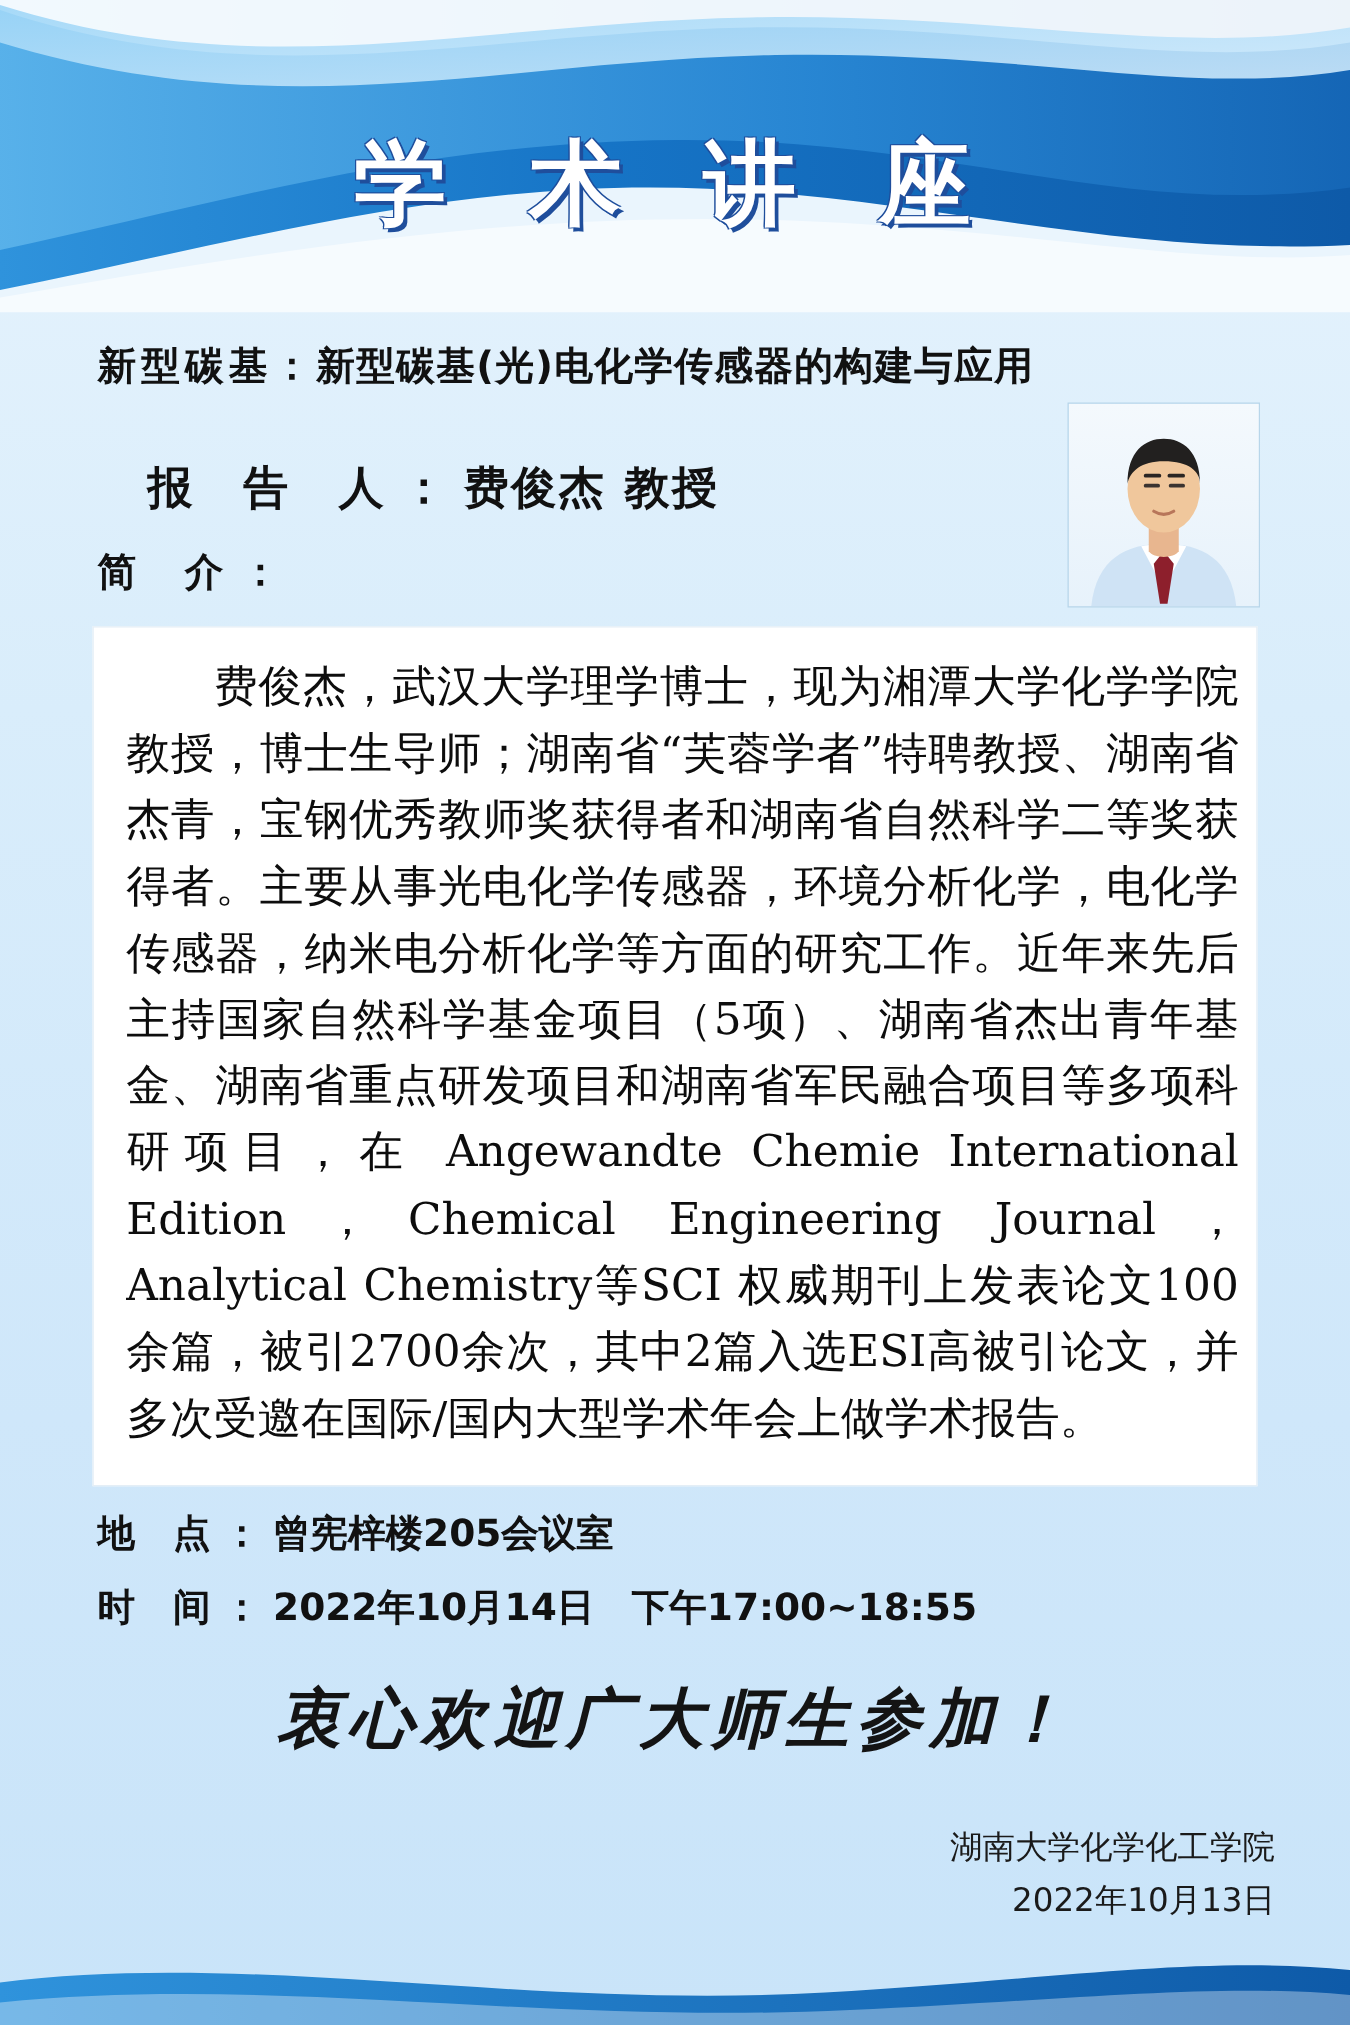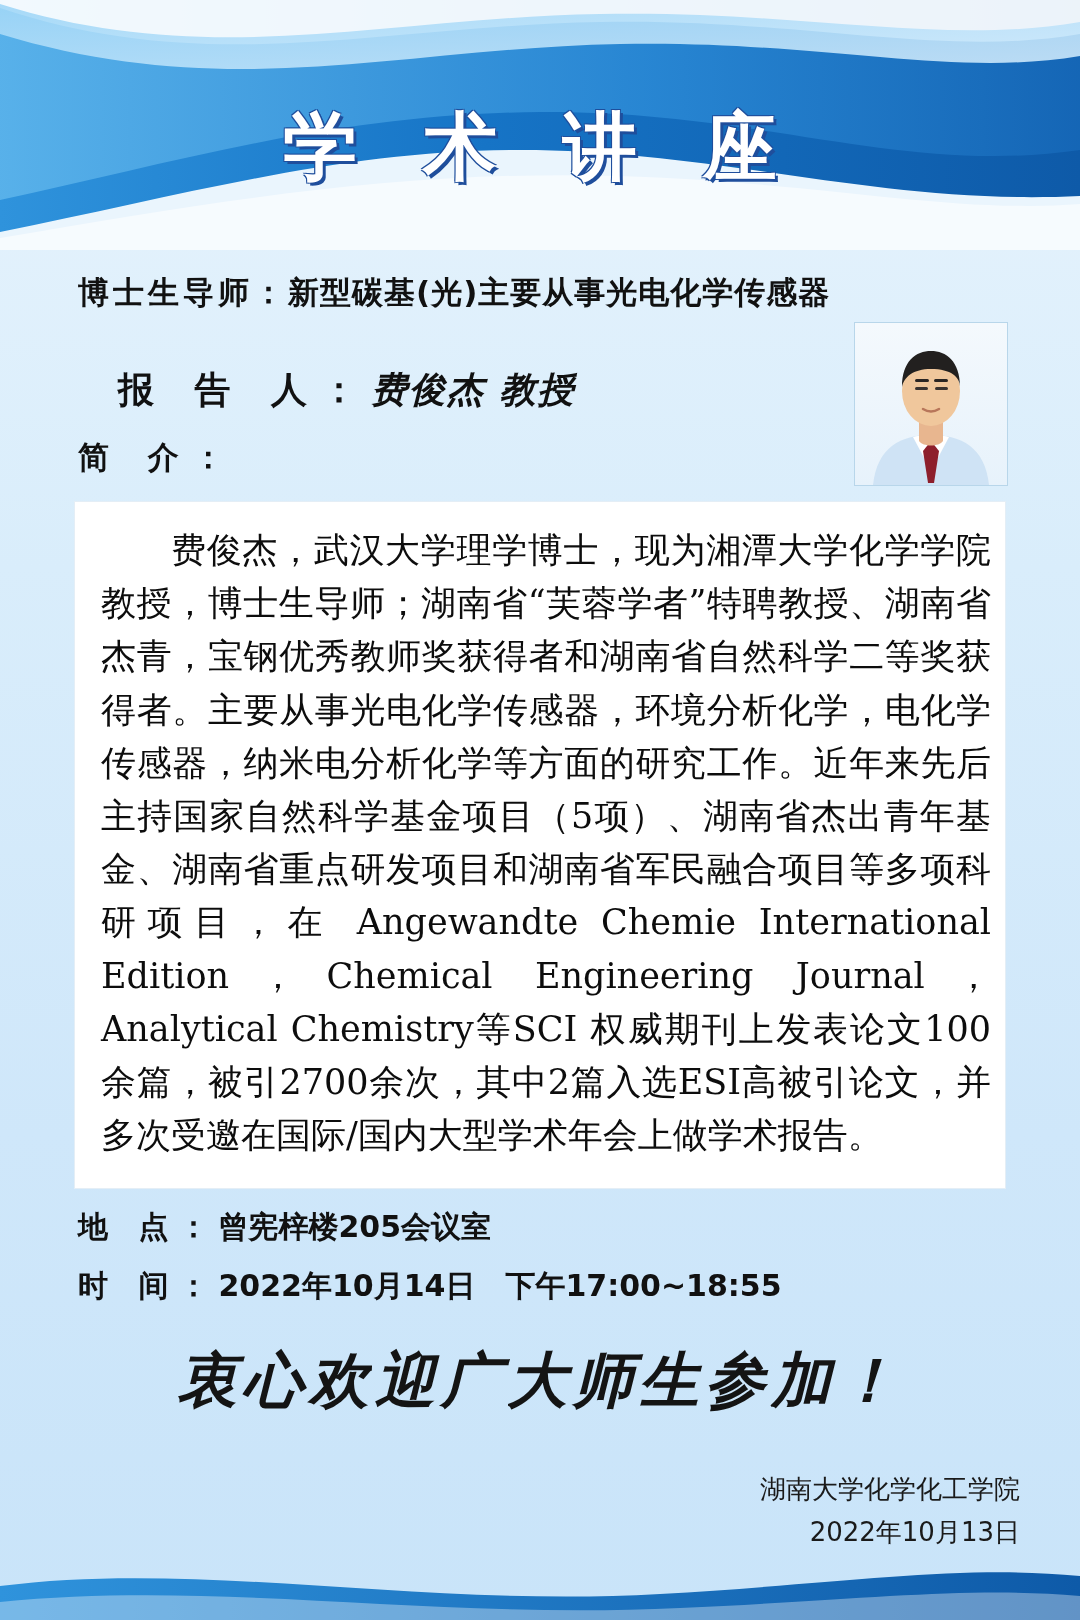--- a/index.html
+++ b/index.html
@@ -61,21 +61,21 @@
 
   .speaker-row {
     position: relative;
     margin: 52px 0 0 78px;
     font-size: 36px;
     font-weight: bold;
     color: #111111;
     font-family: "DejaVu Sans", "Liberation Sans", sans-serif;
   }
   .speaker-row .lbl { letter-spacing: 14px; margin-left: 40px; }
-  .speaker-row .val { letter-spacing: 2px; font-style: italic; }
+  .speaker-row .val { letter-spacing: 2px; }
 
   .intro-label {
     margin: 22px 0 0 78px;
     font-size: 31px;
     font-weight: bold;
     letter-spacing: 14px;
     color: #111111;
     font-family: "DejaVu Sans", "Liberation Sans", sans-serif;
   }
 
@@ -116,21 +116,21 @@
     color: #111111;
     font-family: "DejaVu Sans", "Liberation Sans", sans-serif;
   }
   .meta-line .lbl { letter-spacing: 10px; margin-top: 34px; }
   .meta-line .gap { display: inline-block; width: 30px; }
 
   .welcome {
     margin: 34px 0 0 0;
     text-align: center;
     font-family: "DejaVu Serif", "Liberation Serif", serif;
-    font-size: 60px;
+    font-size: 52px;
     font-weight: bold;
     font-style: italic;
     color: #141414;
     letter-spacing: 6px;
   }
 
   .signature {
     margin-top: 46px;
     text-align: right;
     padding-right: 60px;
@@ -179,21 +179,21 @@
       <path d="M0,8 C210,78 380,26 600,22 C800,18 940,58 1080,34 L1080,0 L0,0 Z" fill="#ffffff" opacity="0.92"></path>
       <path d="M0,34 C230,104 400,48 620,44 C820,40 950,78 1080,56 L1080,22 C940,46 800,10 600,14 C380,18 210,70 0,4 Z" fill="url(#g3)" opacity="0.9"></path>
       <path d="M0,238 C240,196 420,170 620,176 C820,182 950,214 1080,204 L1080,250 L0,250 Z" fill="#ffffff" opacity="0.55"></path>
     </svg>
     <div class="title">学 术 讲 座</div>
   </div>
 
   <div class="content">
 
     <div class="row-title">
-      <span class="label">博士生导师：</span><span class="value">新型碳基(光)主要从事光电化学传感器</span>
+      <span class="label">新型碳基：</span><span class="value">新型碳基(光)电化学传感器的构建与应用</span>
     </div>
 
     <div class="portrait">
       <svg width="152" height="162" viewBox="0 0 152 162" xmlns="http://www.w3.org/2000/svg">
         <defs>
           <linearGradient id="bgp" x1="0" y1="0" x2="0" y2="1">
             <stop offset="0%" stop-color="#f4f9fd"></stop>
             <stop offset="100%" stop-color="#e7f2fb"></stop>
           </linearGradient>
         </defs>

